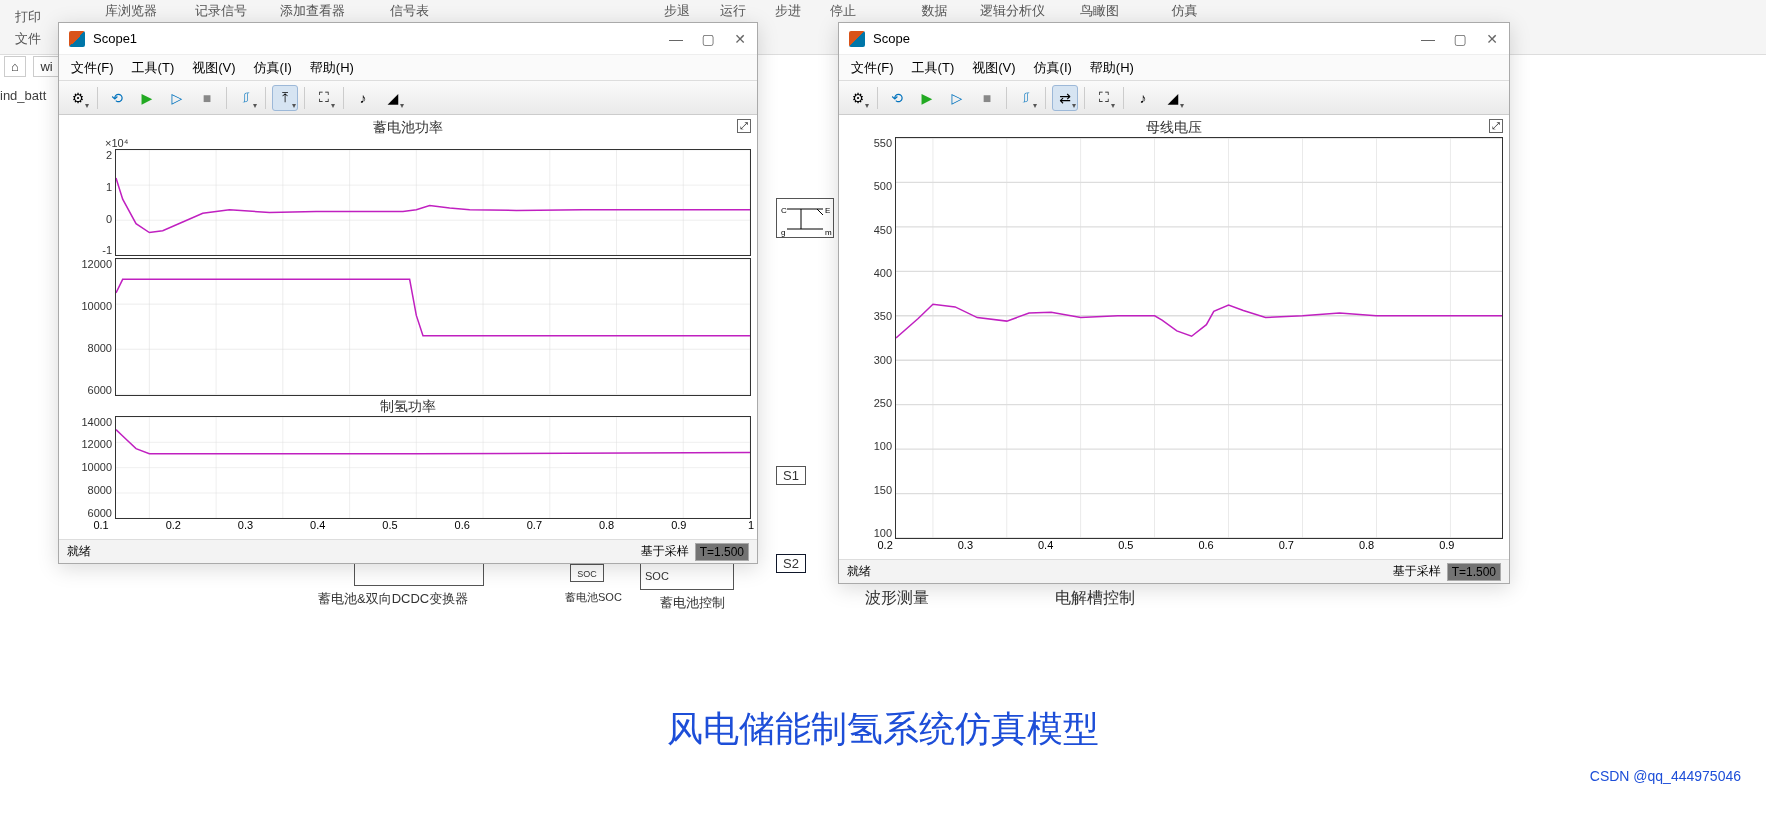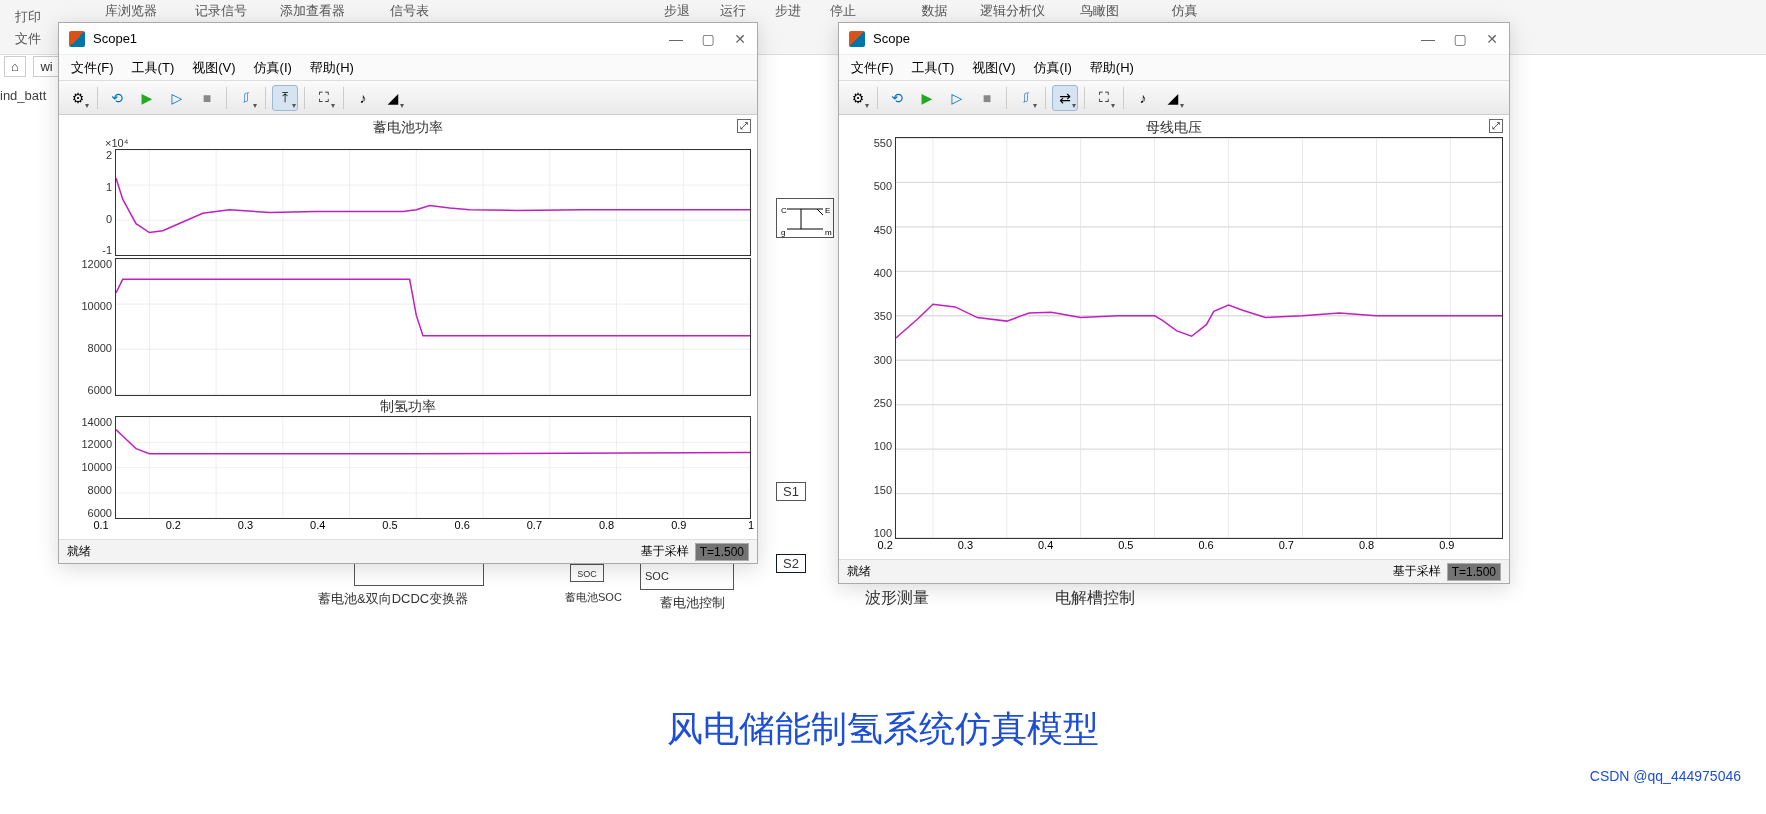--- a/index.html
+++ b/index.html
@@ -83,21 +83,21 @@
 
   <div class="bg-block bg-rect" style="left:776px;top:198px;width:58px;height:40px">
     <svg width="58" height="40">
         <text x="4" y="14" font-size="8">C</text>
         <text x="48" y="14" font-size="8">E</text>
         <text x="4" y="36" font-size="8">g</text>
         <text x="48" y="36" font-size="8">m</text>
         <path d="M10 10 H46 M10 30 H46 M24 10 V30 M40 10 L46 16" stroke="#000" fill="none"></path>
       </svg>
   </div>
-  <div class="bg-block" style="left:776px;top:484px"><span style="border:1px solid #555;padding:1px 6px">S1</span></div>
+  <div class="bg-block" style="left:776px;top:468px"><span style="border:1px solid #555;padding:1px 6px">S1</span></div>
   <div class="bg-block" style="left:776px;top:556px"><span style="border:1px solid #0f172a;padding:1px 6px">S2</span></div>
   <div class="bg-block bg-rect" style="left:354px;top:562px;width:130px;height:24px"></div>
   <div class="bg-block" style="left:318px;top:590px">蓄电池&amp;双向DCDC变换器</div>
   <div class="bg-block" style="left:565px;top:590px;font-size:11px">蓄电池SOC</div>
   <div class="bg-block bg-rect" style="left:640px;top:560px;width:94px;height:30px;font-size:11px;line-height:30px;padding-left:4px;text-align:left">SOC</div>
   <div class="bg-block" style="left:660px;top:594px">蓄电池控制</div>
   <div class="bg-block" style="left:865px;top:588px;font-size:16px">波形测量</div>
   <div class="bg-block" style="left:1055px;top:588px;font-size:16px">电解槽控制</div>
   <div class="bg-block bg-rect" style="left:570px;top:564px;width:34px;height:18px;font-size:9px;line-height:18px">SOC</div>
 

